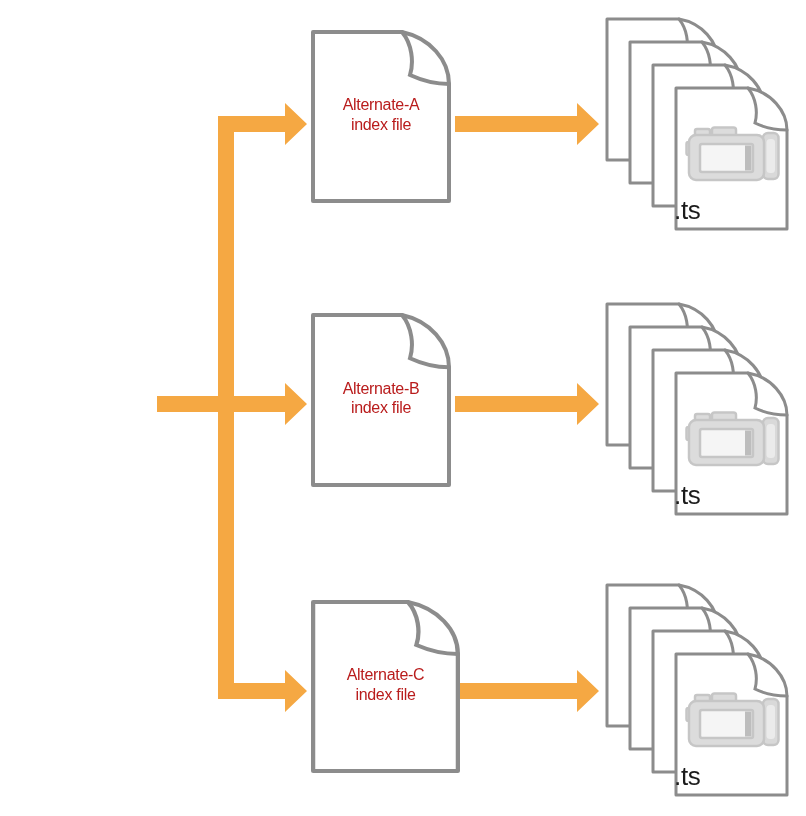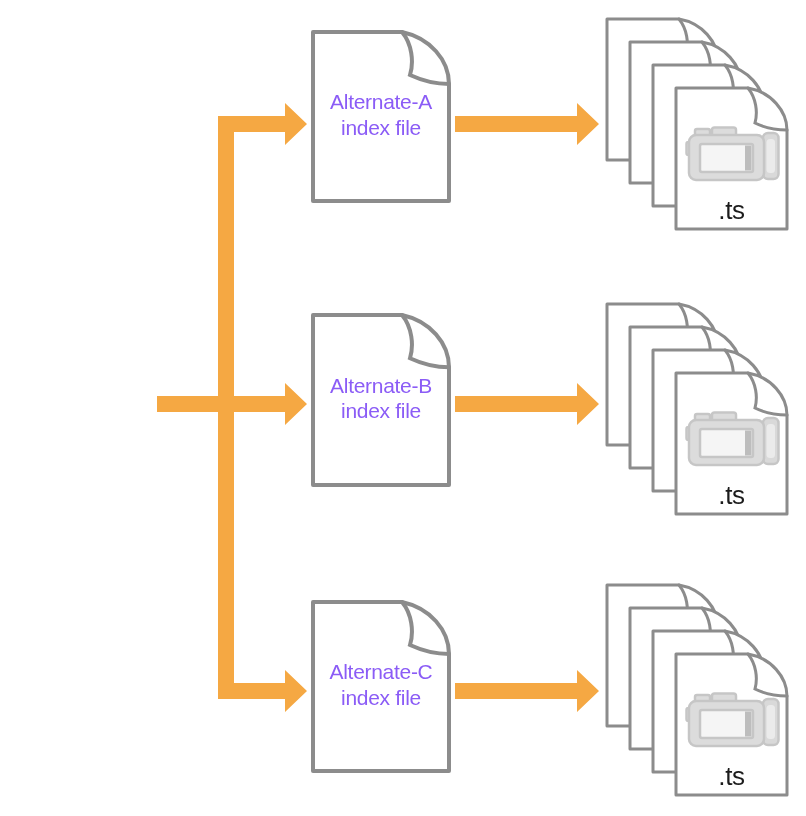--- a/index.html
+++ b/index.html
@@ -5,28 +5,28 @@
   html,body{margin:0;padding:0;background:#ffffff;}
   .diagram{
     position:relative;width:806px;height:816px;background:#ffffff;
     font-family:"Liberation Sans",sans-serif;overflow:hidden;
   }
   .arrows{position:absolute;left:0;top:0;}
   .doc{position:absolute;}
   .doc .shape{position:absolute;left:0;top:0;width:100%;height:100%;display:block;}
   .doc-label{
     position:absolute;inset:0 0 4px 0;display:flex;align-items:center;justify-content:center;
-    text-align:center;white-space:pre-line;font-size:21px;line-height:1.2;
-    letter-spacing:-0.3px;color:#8b5cf6;
+    text-align:center;white-space:pre-line;font-size:16px;line-height:1.2;
+    letter-spacing:-0.3px;color:#b91c1c;
   }
   .stack{position:absolute;}
   .sdoc{position:absolute;width:115px;height:145px;}
   .camera{position:absolute;left:11px;top:40px;}
   .ts-label{
-    position:absolute;left:0;right:0;bottom:5px;text-align:center;
+    position:absolute;left:0;right:0;bottom:5px;
     font-size:26px;letter-spacing:-0.3px;color:#1b1b1b;
   }
 </style>
 </head>
 <body>
 
 <div class="diagram">
 
   <svg class="arrows" width="806" height="816" viewBox="0 0 806 816">
     <path d="M218 116 H234 V699 H218 Z" fill="#F5A843"></path>
@@ -50,21 +50,21 @@
 
   <div class="doc" style="left:311px;top:313px;width:140px;height:174px;">
     <svg class="shape" viewBox="0 0 140 173" preserveAspectRatio="none">
       <path d="M 91 2 H 2 V 171 H 138 V 54 C 138 30 119 8 91 2 Z" fill="#FFFFFF" stroke="#8C8C8C" stroke-width="4" stroke-linejoin="round"></path>
       <path d="M 91 2 C 101 14 103 32 99 45 C 112 51 126 54 138 54" fill="none" stroke="#8C8C8C" stroke-width="4" stroke-linecap="round"></path>
     </svg>
     <div class="doc-label">Alternate-B
 index file</div>
   </div>
 
-  <div class="doc" style="left:311px;top:600px;width:140px;height:173px;">
+  <div class="doc" style="left:311px;top:600px;width:140px;height:173px;padding-left:9px;">
     <svg class="shape" viewBox="0 0 140 173" preserveAspectRatio="none">
       <path d="M 91 2 H 2 V 171 H 138 V 54 C 138 30 119 8 91 2 Z" fill="#FFFFFF" stroke="#8C8C8C" stroke-width="4" stroke-linejoin="round"></path>
       <path d="M 91 2 C 101 14 103 32 99 45 C 112 51 126 54 138 54" fill="none" stroke="#8C8C8C" stroke-width="4" stroke-linecap="round"></path>
     </svg>
     <div class="doc-label">Alternate-C
 index file</div>
   </div>
 
   <div class="stack" style="left:605px;top:17px;width:184px;height:214px;">
     <div class="sdoc" style="left:0;top:0;">

